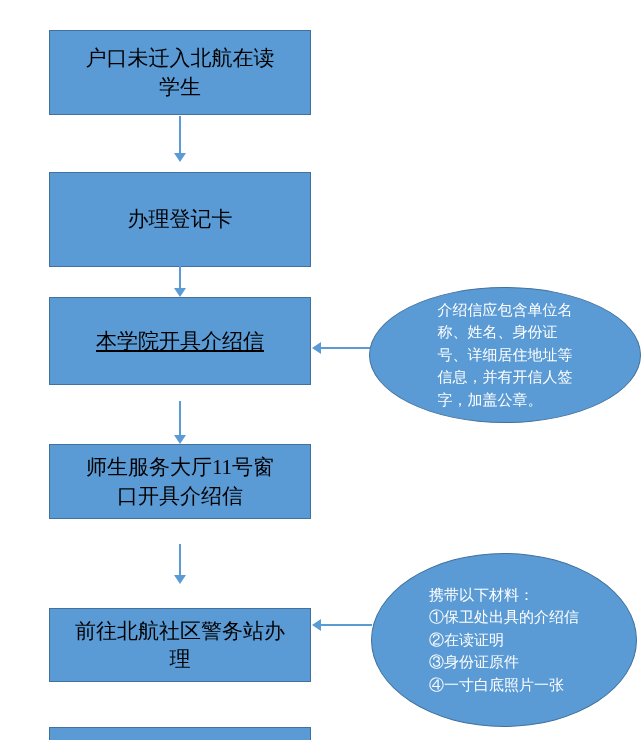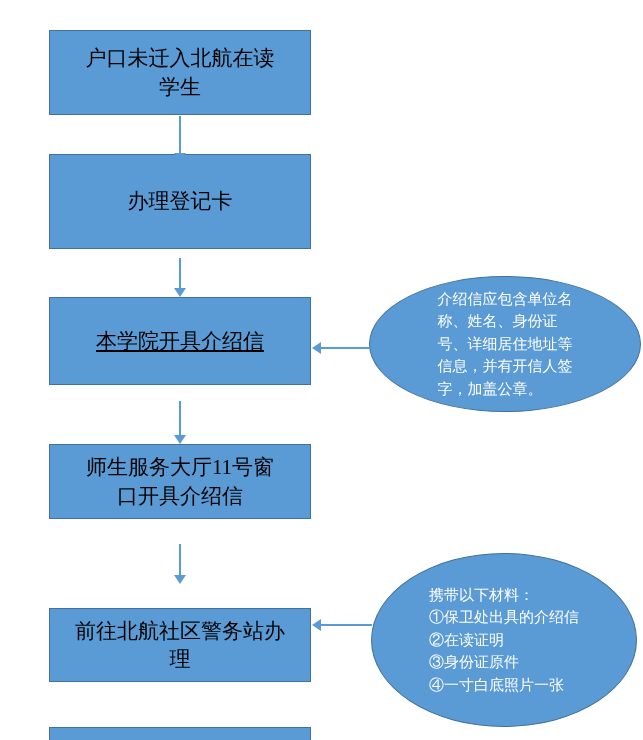--- a/index.html
+++ b/index.html
@@ -52,21 +52,21 @@
 </head>
 <body>
 
 <div class="canvas">
 
   <div class="node" style="top:30px;height:85px;">
     <span>户口未迁入北航在读
 学生</span>
   </div>
 
-  <div class="node" style="top:154px;height:95px;">
+  <div class="node" style="top:172px;height:95px;">
     <span>办理登记卡</span>
   </div>
 
   <div class="node" style="top:297px;height:88px;text-decoration:underline;">
     <span>本学院开具介绍信</span>
   </div>
 
   <div class="node" style="top:444px;height:75px;">
     <span>师生服务大厅11号窗
 口开具介绍信</span>
@@ -84,21 +84,21 @@
 
   <div class="vline" style="left:170px;top:258px;height:30px;"></div>
   <div class="vhead" style="left:165px;top:288px;"></div>
 
   <div class="vline" style="left:170px;top:401px;height:34px;"></div>
   <div class="vhead" style="left:165px;top:435px;"></div>
 
   <div class="vline" style="left:170px;top:544px;height:31px;"></div>
   <div class="vhead" style="left:165px;top:575px;"></div>
 
-  <div class="callout" style="left:360px;top:276px;width:272px;height:136px;">
+  <div class="callout" style="left:360px;top:287px;width:272px;height:136px;">
     <span>介绍信应包含单位名
 称、姓名、身份证
 号、详细居住地址等
 信息，并有开信人签
 字，加盖公章。</span>
   </div>
   <div class="hline" style="left:312px;top:347px;width:49px;"></div>
   <div class="lhead" style="left:303px;top:342px;"></div>
 
   <div class="callout" style="left:362px;top:553px;width:266px;height:174px;">

